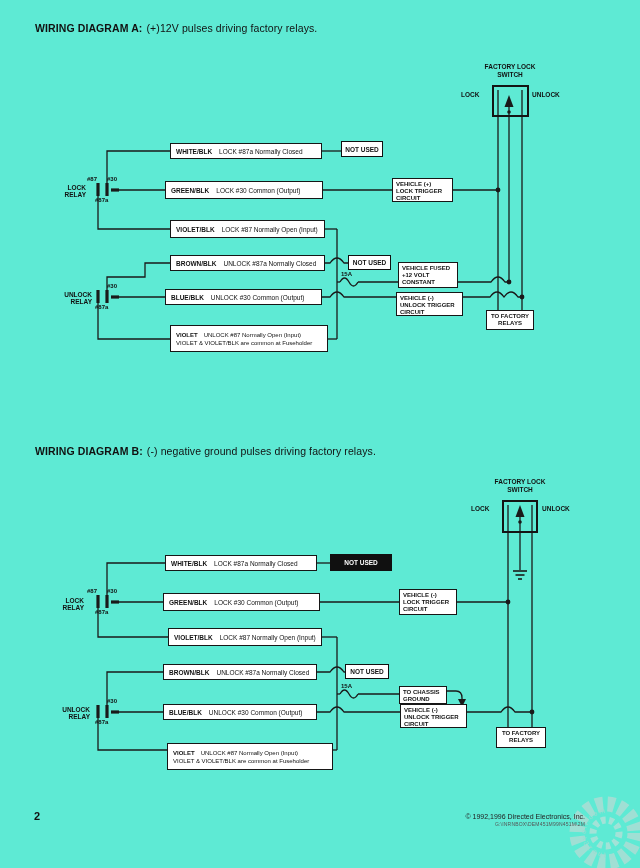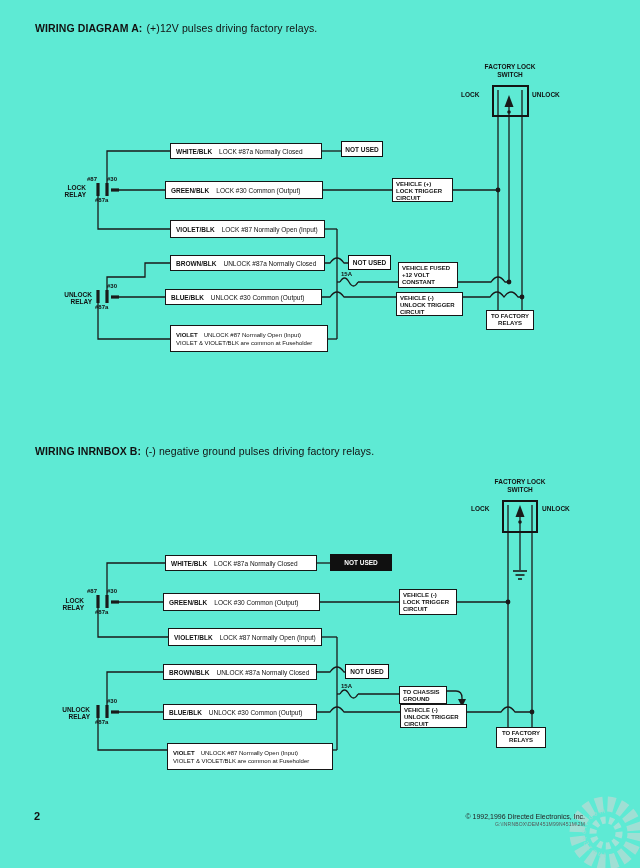--- a/index.html
+++ b/index.html
@@ -204,21 +204,21 @@
     <div><span class="wl">VIOLET</span><span class="wd">UNLOCK #87 Normally Open (Input)</span></div>
     <div>VIOLET &amp; VIOLET/BLK are common at Fuseholder</div>
   </div>
 
   <div class="cbox center" style="left:486px;top:310px;width:48px;height:20px">
     <div>TO FACTORY</div>
     <div>RELAYS</div>
   </div>
 
   <div class="title" style="left:35px;top:445px">
-    <span class="tb">WIRING INRNBOX B:</span><span class="tr">(-) negative ground pulses driving factory relays.</span>
+    <span class="tb">WIRING DIAGRAM B:</span><span class="tr">(-) negative ground pulses driving factory relays.</span>
   </div>
 
   <div class="tlabel center" style="left:480px;top:478px;width:80px">
     <div>FACTORY LOCK</div>
     <div>SWITCH</div>
   </div>
   <div class="swbox" style="left:502px;top:500px;width:36px;height:33px"></div>
   <div class="tlabel" style="left:471px;top:505px">LOCK</div>
   <div class="tlabel" style="left:542px;top:505px">UNLOCK</div>
 

